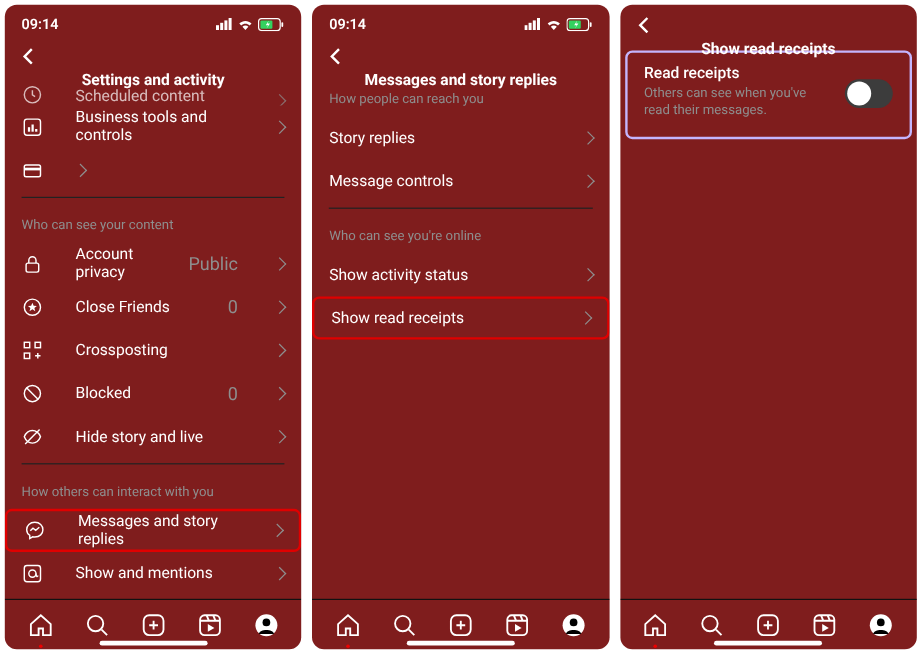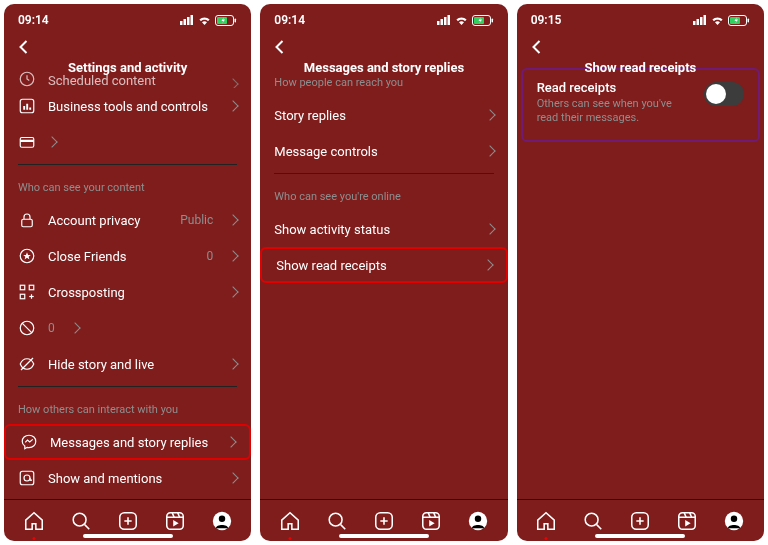--- a/index.html
+++ b/index.html
@@ -6,33 +6,33 @@
     html, body { width: 768px; height: 545px; background: #fff; font-family: -apple-system, "SF Pro Text", "Segoe UI", Roboto, Helvetica, Arial, sans-serif; }
     .stage { display: flex; gap: 9px; padding: 4px; }
     .phone { width: 248px; height: 537px; background: #7f1d1d; border-radius: 10px; color: #fff; position: relative; overflow: hidden; display: flex; flex-direction: column; }
     .status-bar { height: 20px; display: flex; justify-content: space-between; align-items: center; padding: 0 14px; font-size: 12px; font-weight: 600; margin-top: 6px; }
     .status-right { display: flex; align-items: center; gap: 4px; }
     .header { display: flex; align-items: center; height: 34px; padding: 0 8px; position: relative; }
     .back { width: 24px; height: 24px; display: flex; align-items: center; justify-content: center; }
     .title { position: absolute; left: 0; right: 0; text-align: center; font-size: 13px; font-weight: 700; pointer-events: none; margin-top: 41px; }
     .content { flex: 1; overflow: hidden; }
     .section-label { color: #8e8e8e; font-size: 11px; font-weight: 400; padding: 12px 14px 8px; }
-    .row { display: flex; align-items: center; height: 36px; padding: 0 14px; gap: 12px; position: relative; }
+    .row { display: flex; align-items: center; height: 36px; padding: 0 14px; gap: 27px; position: relative; }
     .row .icon { width: 18px; height: 18px; display:flex; align-items:center; justify-content:center; flex-shrink:0; }
     .row .label { flex: 1; font-size: 13px; font-weight: 400; color: #fff; }
-    .row .value { color: #8e8e8e; font-size: 12px; margin-right: 4px; }
+    .row .value { color: #8e8e8e; font-size: 15px; margin-right: 4px; }
     .row .chev { width: 8px; height: 8px; border-top: 1.5px solid #8e8e8e; border-right: 1.5px solid #8e8e8e; transform: rotate(45deg); flex-shrink:0; }
     .divider { height: 1px; background: #222; margin: 4px 14px; }
     .highlight { border: 2px solid #e00000; border-radius: 6px; }
     .navbar { height: 42px; display: flex; align-items: center; justify-content: space-around; padding: 0 6px; border-top: 1px solid #111; }
     .navbtn { width: 28px; height: 28px; display:flex; align-items:center; justify-content:center; }
     .home-indicator { position:absolute; bottom:3px; left:50%; transform:translateX(-50%); width:90px; height:4px; border-radius:3px; background:#fff; }
     .nav-dot { position:absolute; bottom:-5px; left:50%; transform:translateX(-50%); width:3px; height:3px; background:#e00; border-radius:50%; }
     
-    .setting-block { padding: 10px 14px 14px; display:flex; gap:19px; align-items:flex-start; border: 2px solid #701a75; border-radius:6px; margin: 4px 4px 0 4px;}
+    .setting-block { padding: 10px 14px 14px; display:flex; gap:19px; align-items:center; border: 2px solid #c4b5fd; border-radius:6px; margin: 4px 4px 0 4px;}
     .setting-text { flex:1; }
     .setting-title { font-size: 13px; font-weight: 500; color:#fff; }
     .setting-desc { font-size: 11px; color:#8e8e8e; margin-top:2px; line-height:1.3; }
     .toggle { width: 40px; height: 24px; background:#3c3c3c; border-radius:12px; position:relative; flex-shrink:0; margin-top:2px;}
     .toggle-knob { width:20px; height:20px; background:#fff; border-radius:50%; position:absolute; top:2px; left:2px; }
     svg { display:block; }
   </style>
 </head>
 <body>
 
@@ -136,20 +136,21 @@
           <span class="label">Crossposting</span>
           <span class="chev"></span>
         </div>
         <div class="row">
           <span class="icon">
             <svg width="18" height="18" viewBox="0 0 24 24">
               <circle cx="12" cy="12" r="9" fill="none" stroke="#fff" stroke-width="1.6"></circle>
               <line x1="5.5" y1="5.5" x2="18.5" y2="18.5" stroke="#fff" stroke-width="1.6"></line>
             </svg>
           </span>
+          <span class="label">Blocked</span>
           <span class="value">0</span>
           <span class="chev"></span>
         </div>
         <div class="row">
           <span class="icon">
             <svg width="18" height="18" viewBox="0 0 24 24">
               <path d="M3 12 C5 7 9 5 12 5 C15 5 19 7 21 12 C19 17 15 19 12 19 C9 19 5 17 3 12 Z" fill="none" stroke="#fff" stroke-width="1.6"></path>
               <line x1="4" y1="20" x2="20" y2="4" stroke="#fff" stroke-width="1.6"></line>
             </svg>
           </span>
@@ -305,40 +306,20 @@
             <circle cx="12" cy="12" r="10" fill="#fff"></circle>
             <circle cx="12" cy="9.5" r="3.5" fill="#000"></circle>
             <path d="M5 20 C6 15 18 15 19 20" fill="#000"></path>
           </svg>
         </div>
     </div>
     <div class="home-indicator"></div>
   </div>
 
   <div class="phone">
-    <div class="status-bar">
-      <span>09:15</span>
-      <span class="status-right">
-        <svg width="14" height="10" viewBox="0 0 14 10">
-            <rect x="0" y="6" width="2.5" height="4" fill="#fff"></rect>
-            <rect x="3.5" y="4" width="2.5" height="6" fill="#fff"></rect>
-            <rect x="7" y="2" width="2.5" height="8" fill="#fff"></rect>
-            <rect x="10.5" y="0" width="2.5" height="10" fill="#fff"></rect>
-          </svg>
-        <svg width="13" height="10" viewBox="0 0 13 10">
-            <path d="M6.5 10 L9 7.2 C7.6 5.9 5.4 5.9 4 7.2 Z M1.4 4.6 C4.2 1.8 8.8 1.8 11.6 4.6 L10 6.2 C8 4.3 5 4.3 3 6.2 Z" fill="#fff"></path>
-          </svg>
-        <svg width="22" height="11" viewBox="0 0 22 11">
-            <rect x="0.5" y="0.5" width="18" height="10" rx="2.5" fill="none" stroke="#fff" stroke-width="1"></rect>
-            <rect x="2" y="2" width="10" height="7" rx="1" fill="#33d15f"></rect>
-            <rect x="19.5" y="3.5" width="1.5" height="4" rx="0.75" fill="#fff"></rect>
-            <path d="M9 2 L6.5 6 L8.5 6 L7 9 L10 4.5 L8 4.5 Z" fill="#fff"></path>
-          </svg>
-      </span>
-    </div>
     <div class="header">
       <div class="back">
         <svg width="14" height="14" viewBox="0 0 14 14">
             <path d="M9.5 1 L3.5 7 L9.5 13" fill="none" stroke="#fff" stroke-width="2"></path>
           </svg>
       </div>
       <div class="title">Show read receipts</div>
     </div>
     <div class="content">
       <div class="setting-block">

